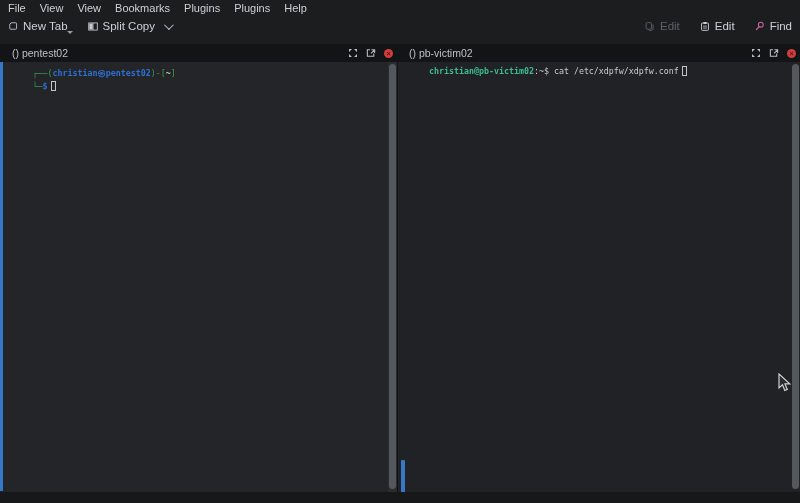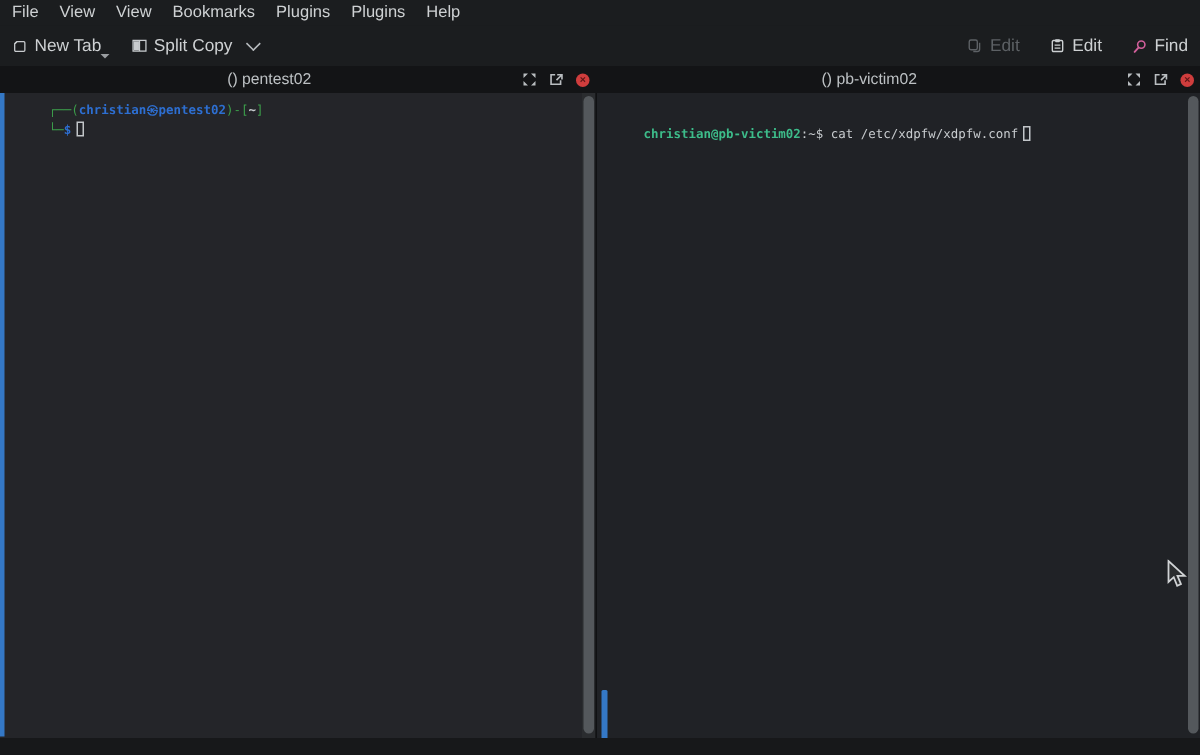--- a/index.html
+++ b/index.html
@@ -9,57 +9,57 @@
   .window { position: absolute; top: 0; left: 0; width: 800px; height: 503px;
             background: var(--chrome_bg); }
 
   
   .menubar { position: absolute; top: 0; left: 0; width: 636px; height: 17px;
              background: var(--chrome_bg); display: flex; align-items: flex-end; padding-left: 1px; }
   .menu-item { font-size: 11px; color: var(--text_light); padding: 0 7px; line-height: 17px; cursor: default; }
 
   
   .toolbar { position: absolute; top: 17px; left: 0; width: 800px; height: 27px;
-             background: var(--chrome_bg); display: flex; align-items: center; }
+             background: var(--chrome_bg); display: flex; align-items: flex-start; }
   .tbtn { display: flex; align-items: center; gap: 5px; background: none; border: none;
           color: var(--text_light); font-size: 11.5px; font-family: inherit; padding: 3px 6px; position: relative; }
   .tbtn.disabled { color: var(--disabled_gray); }
   .tbtn svg { display: block; }
   .toolbar-spacer { flex: 1; }
   .mini-caret { position: absolute; right: 1px; bottom: 1px; width: 0; height: 0;
                 border-left: 3px solid transparent; border-right: 3px solid transparent;
                 border-top: 3px solid #9a9ea1; }
   .chevron-down { width: 7px; height: 7px; border-right: 1.5px solid #b9bdc0;
                   border-bottom: 1.5px solid #b9bdc0; transform: rotate(45deg) translateY(-2px); margin-left: 4px; }
 
   
   .tabbar { position: absolute; top: 44px; left: 0; width: 800px; height: 18px; background: var(--tabbar_bg); }
   .pane-tab { position: absolute; top: 0; height: 18px; }
-  .pane-tab .title { position: absolute; top: 0; left: 12px; right: 50px; text-align: center;
+  .pane-tab .title { position: absolute; top: 0; left: 12px; right: 50px; 
                      font-size: 10.5px; color: #bcc0c3; line-height: 18px; white-space: nowrap; }
   .tab-icons { position: absolute; right: 4px; top: 0; height: 18px; display: flex; align-items: center; gap: 8px; }
   .tab-icon { width: 10px; height: 10px; display: flex; align-items: center; justify-content: center; }
   .close-dot { width: 9px; height: 9px; border-radius: 50%; background: var(--close_red);
                display: flex; align-items: center; justify-content: center;
                color: #5a1515; font-size: 7px; line-height: 9px; font-weight: bold; }
 
   
   .pane { position: absolute; top: 62px; height: 430px; overflow: hidden; }
   .pane.left  { left: 0;   width: 397px; background: var(--left_pane_bg); }
   .pane.right { left: 398px; width: 402px; background: var(--right_pane_bg); }
   .pane-divider { position: absolute; top: 62px; left: 397px; width: 1px; height: 430px; background: #101113; }
 
   .focus-line-left { position: absolute; top: 0; left: 0; width: 2.5px; height: 429px; background: var(--accent_blue); }
   .focus-bar-right { position: absolute; left: 2.5px; top: 398px; width: 4px; height: 33px;
                      background: var(--accent_blue); border-radius: 1px; }
 
   .term { font-family: "DejaVu Sans Mono", "Liberation Mono", monospace; font-size: 8.3px;
           line-height: 13px; white-space: pre; padding-left: 28px; }
   .pane.left  .term { position: absolute; top: 5px; left: 4.5px; }
-  .pane.right .term { position: absolute; top: 3px; left: 3px; margin-top: 18px; }
+  .pane.right .term { position: absolute; top: 3px; left: 3px; }
 
   .seg-green { color: var(--kali_green); }
   .seg-blue  { color: var(--kali_blue); font-weight: bold; }
   .seg-teal  { color: var(--ubuntu_green); font-weight: bold; }
   .seg-text  { color: var(--term_text); }
   .seg-path  { color: var(--term_text); font-weight: bold; }
 
   .block-cursor { display: inline-block; width: 5.5px; height: 10px;
                   border: 1px solid #c2c6c9; vertical-align: -2px; margin-left: 3px; }
 

